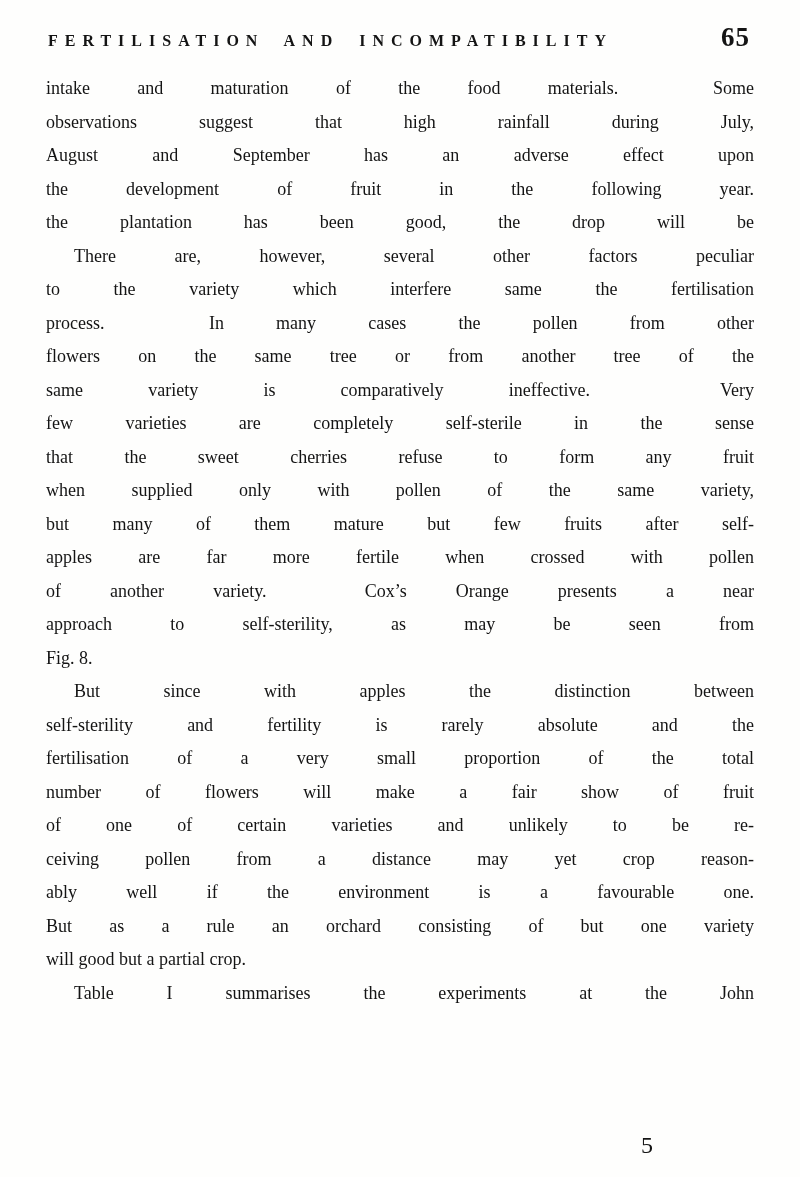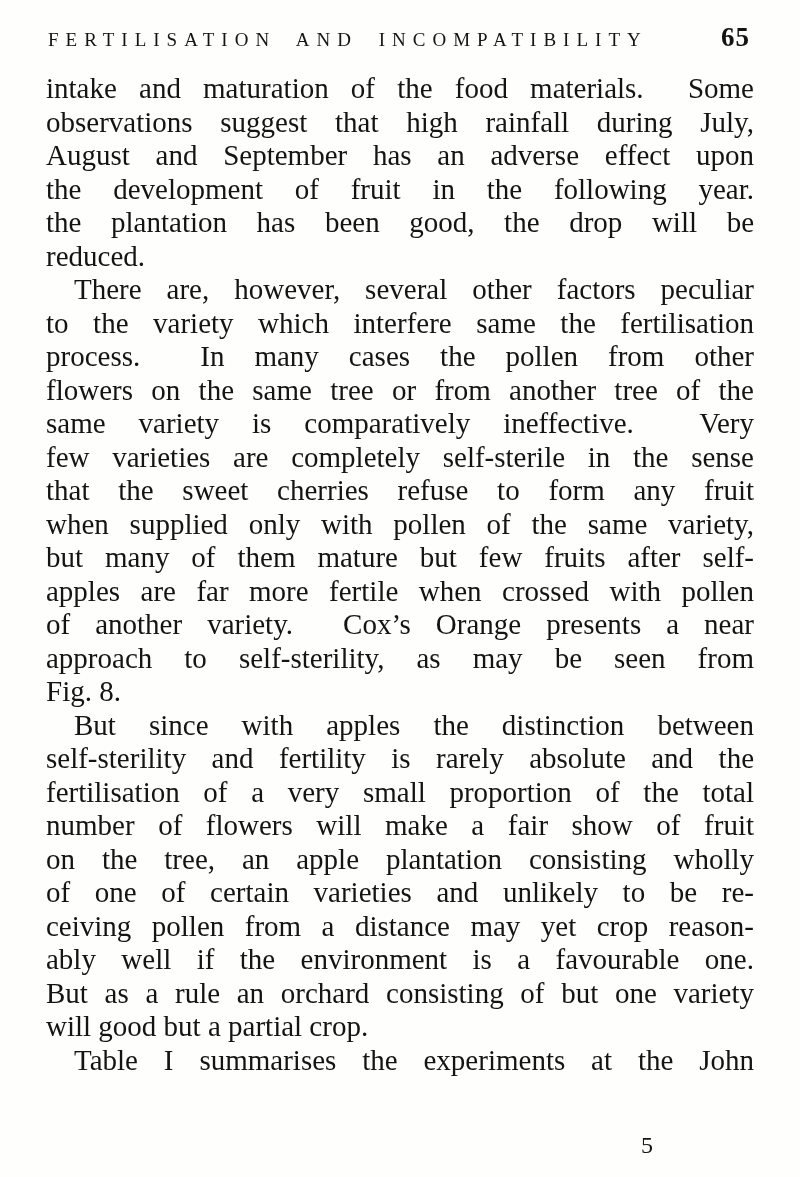--- a/index.html
+++ b/index.html
@@ -19,38 +19,38 @@
   .running-header {
     position: absolute;
     left: 48px;
     top: 24px;
     width: 702px;
     display: flex;
     justify-content: space-between;
     align-items: baseline;
   }
   .running-title {
-    font-size: 19px;
+    font-size: 16px;
     letter-spacing: 7px;
     word-spacing: 9px;
-    font-weight: 400;
+    font-weight: 700;
     white-space: nowrap;
   }
   .running-pagenum {
     font-size: 27px;
     line-height: 1;
     letter-spacing: 1px;
     font-weight: bold;
   }
   .page-body {
     position: absolute;
     left: 46px;
     top: 72px;
     width: 708px;
-    font-size: 29px;
+    font-size: 18px;
     line-height: 33.5px;
   }
   .ln {
     text-align: justify;
     text-align-last: justify;
     white-space: normal;
   }
   .ln.end {
     text-align-last: left;
   }
@@ -75,39 +75,37 @@
     <span class="running-title">FERTILISATION AND INCOMPATIBILITY</span>
     <span class="running-pagenum">65</span>
   </div>
 
   <div class="page-body">
     <div class="ln">intake and maturation of the food materials.&nbsp; Some</div>
     <div class="ln">observations suggest that high rainfall during July,</div>
     <div class="ln">August and September has an adverse effect upon</div>
     <div class="ln">the development of fruit in the following year.</div>
     <div class="ln">the plantation has been good, the drop will be</div>
-    <div class="ln end">reduced.</div>
     <div class="ln indent">There are, however, several other factors peculiar</div>
     <div class="ln">to the variety which interfere same the fertilisation</div>
     <div class="ln">process.&nbsp; In many cases the pollen from other</div>
     <div class="ln">flowers on the same tree or from another tree of the</div>
     <div class="ln">same variety is comparatively ineffective.&nbsp; Very</div>
     <div class="ln">few varieties are completely self-sterile in the sense</div>
     <div class="ln">that the sweet cherries refuse to form any fruit</div>
     <div class="ln">when supplied only with pollen of the same variety,</div>
     <div class="ln">but many of them mature but few fruits after self-</div>
     <div class="ln">apples are far more fertile when crossed with pollen</div>
     <div class="ln">of another variety.&nbsp; Cox’s Orange presents a near</div>
     <div class="ln">approach to self-sterility, as may be seen from</div>
     <div class="ln end">Fig. 8.</div>
     <div class="ln indent">But since with apples the distinction between</div>
     <div class="ln">self-sterility and fertility is rarely absolute and the</div>
     <div class="ln">fertilisation of a very small proportion of the total</div>
     <div class="ln">number of flowers will make a fair show of fruit</div>
-    <div class="ln">on the tree, an apple plantation consisting wholly</div>
     <div class="ln">of one of certain varieties and unlikely to be re-</div>
     <div class="ln">ceiving pollen from a distance may yet crop reason-</div>
     <div class="ln">ably well if the environment is a favourable one.</div>
     <div class="ln">But as a rule an orchard consisting of but one variety</div>
     <div class="ln end">will good but a partial crop.</div>
     <div class="ln indent">Table I summarises the experiments at the John</div>
   </div>
 
   <div class="signature-mark">5</div>
 

